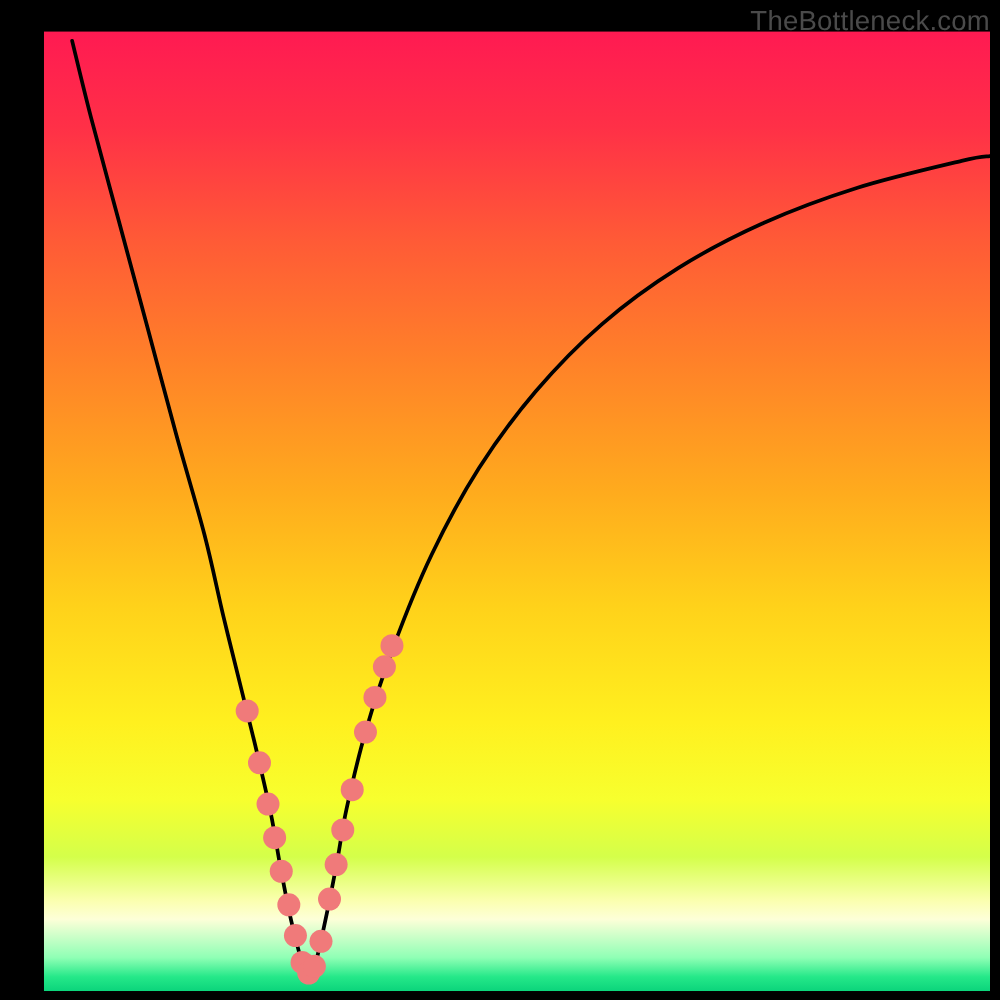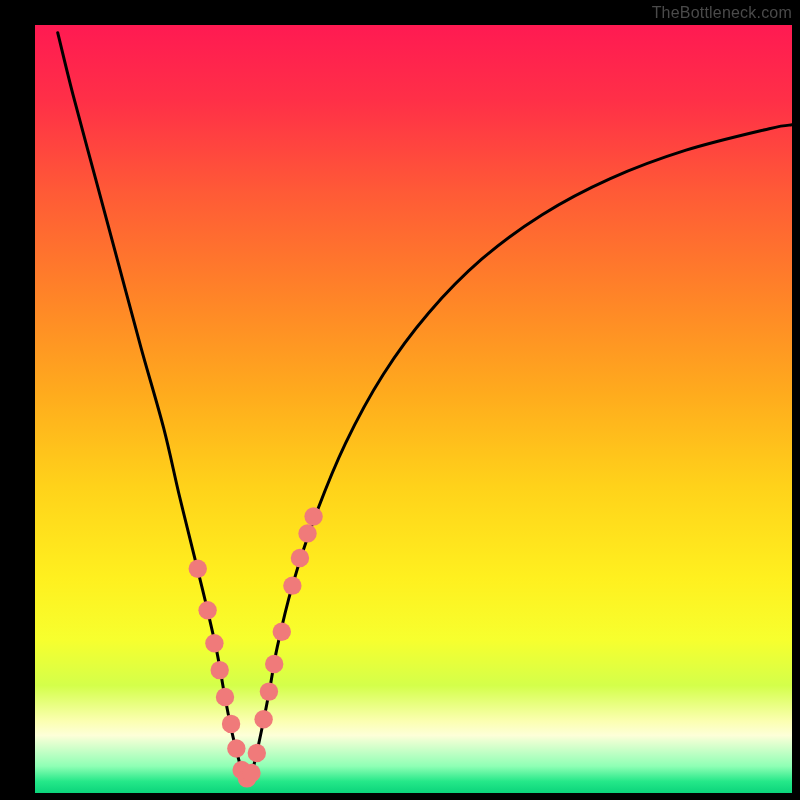--- a/index.html
+++ b/index.html
@@ -28,21 +28,21 @@
   .plot svg {
     display: block;
     width: 757px;
     height: 768px;
   }
   .watermark {
     position: absolute;
     top: 4px;
     right: 8px;
     color: #4a4a4a;
-    font-size: 16px;
+    font-size: 22px;
     font-weight: 500;
     letter-spacing: 0.2px;
     user-select: none;
   }
 </style>
 </head>
 <body>
 
 <div class="frame">
   <div class="plot">

